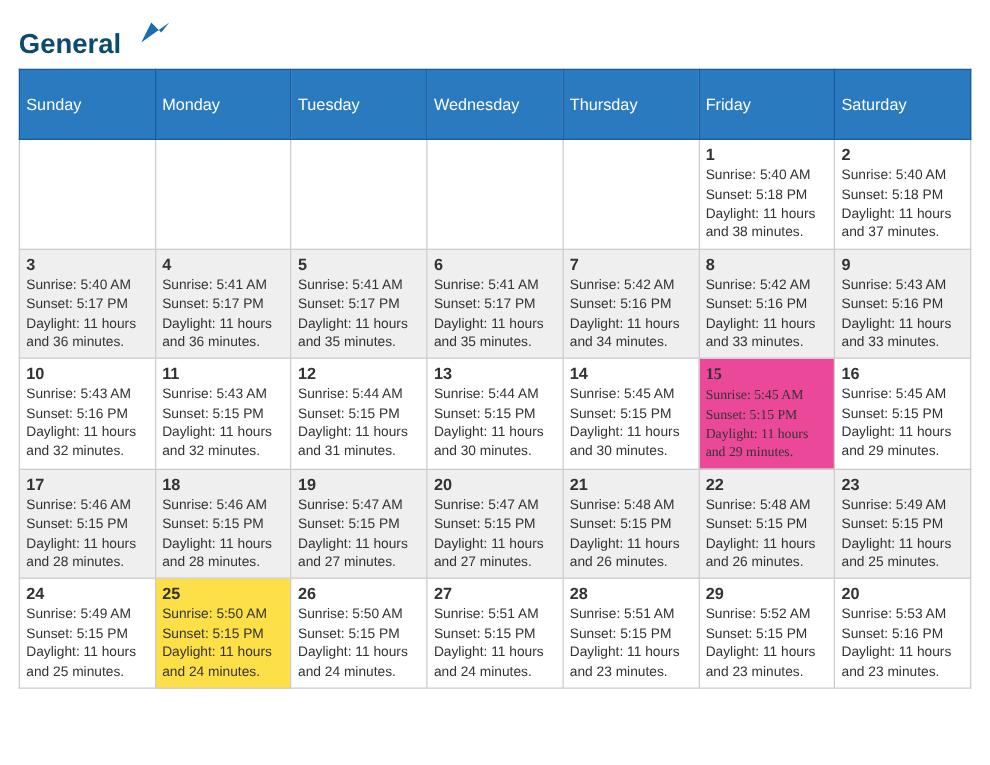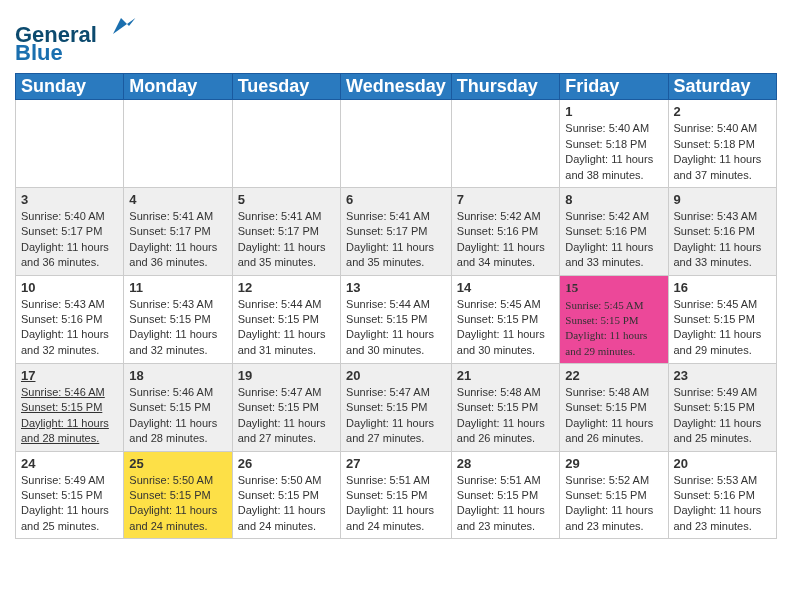--- a/index.html
+++ b/index.html
@@ -52,23 +52,23 @@
       color: #555;
     }
     .calendar {
       width: 100%;
       border-collapse: collapse;
       border: 1px solid #ccc;
     }
     .calendar th {
       background: #2a7abf;
       color: #fff;
-      font-size: 18px;
-      font-weight: bold;
-      padding: 2px 5px;
+      font-size: 13px;
+      font-weight: normal;
+      padding: 20px 5px;
       text-align: left;
       border: 1px solid #1a5a9f;
     }
     .calendar td {
       border: 1px solid #ccc;
       vertical-align: top;
       padding: 4px 5px;
       width: calc(100% / 7);
       min-height: 80px;
       font-size: 11px;
@@ -105,23 +105,20 @@
 
 <div class="page">
   <div class="header">
     <div class="logo">
       <div>
         <div class="logo-text">
           <span class="general">General</span>
           <svg class="logo-icon" viewBox="0 0 40 30" xmlns="http://www.w3.org/2000/svg">
             <polygon points="10,25 20,5 30,15 38,5" fill="#1a6faf" stroke="none"></polygon>
           </svg>
-        </div>
-        <div class="logo-text" style="margin-top:-6px">
-          <span class="blue">Blue</span>
         </div>
       </div>
     </div>
     <div class="title-block">
       <div class="month-title"></div>
       <div class="location"></div>
     </div>
   </div>
 
   <table class="calendar">
@@ -254,21 +251,21 @@
           </td>
           <td style="background: rgb(255, 255, 255); margin-left: 44px;">
             <span class="day-number">16</span>
             <div class="day-info" style="white-space: pre-line;">Sunrise: 5:45 AM
 Sunset: 5:15 PM
 Daylight: 11 hours
 and 29 minutes.</div>
           </td>
         </tr>
         <tr class="row-even">
-          <td style="background: rgb(239, 239, 239); text-decoration: underline;">
+          <td style="background: rgb(239, 239, 239);">
             <span class="day-number">17</span>
             <div class="day-info" style="white-space: pre-line;">Sunrise: 5:46 AM
 Sunset: 5:15 PM
 Daylight: 11 hours
 and 28 minutes.</div>
           </td>
           <td style="background: rgb(239, 239, 239); margin-top: 16px;">
             <span class="day-number">18</span>
             <div class="day-info" style="white-space: pre-line;">Sunrise: 5:46 AM
 Sunset: 5:15 PM

